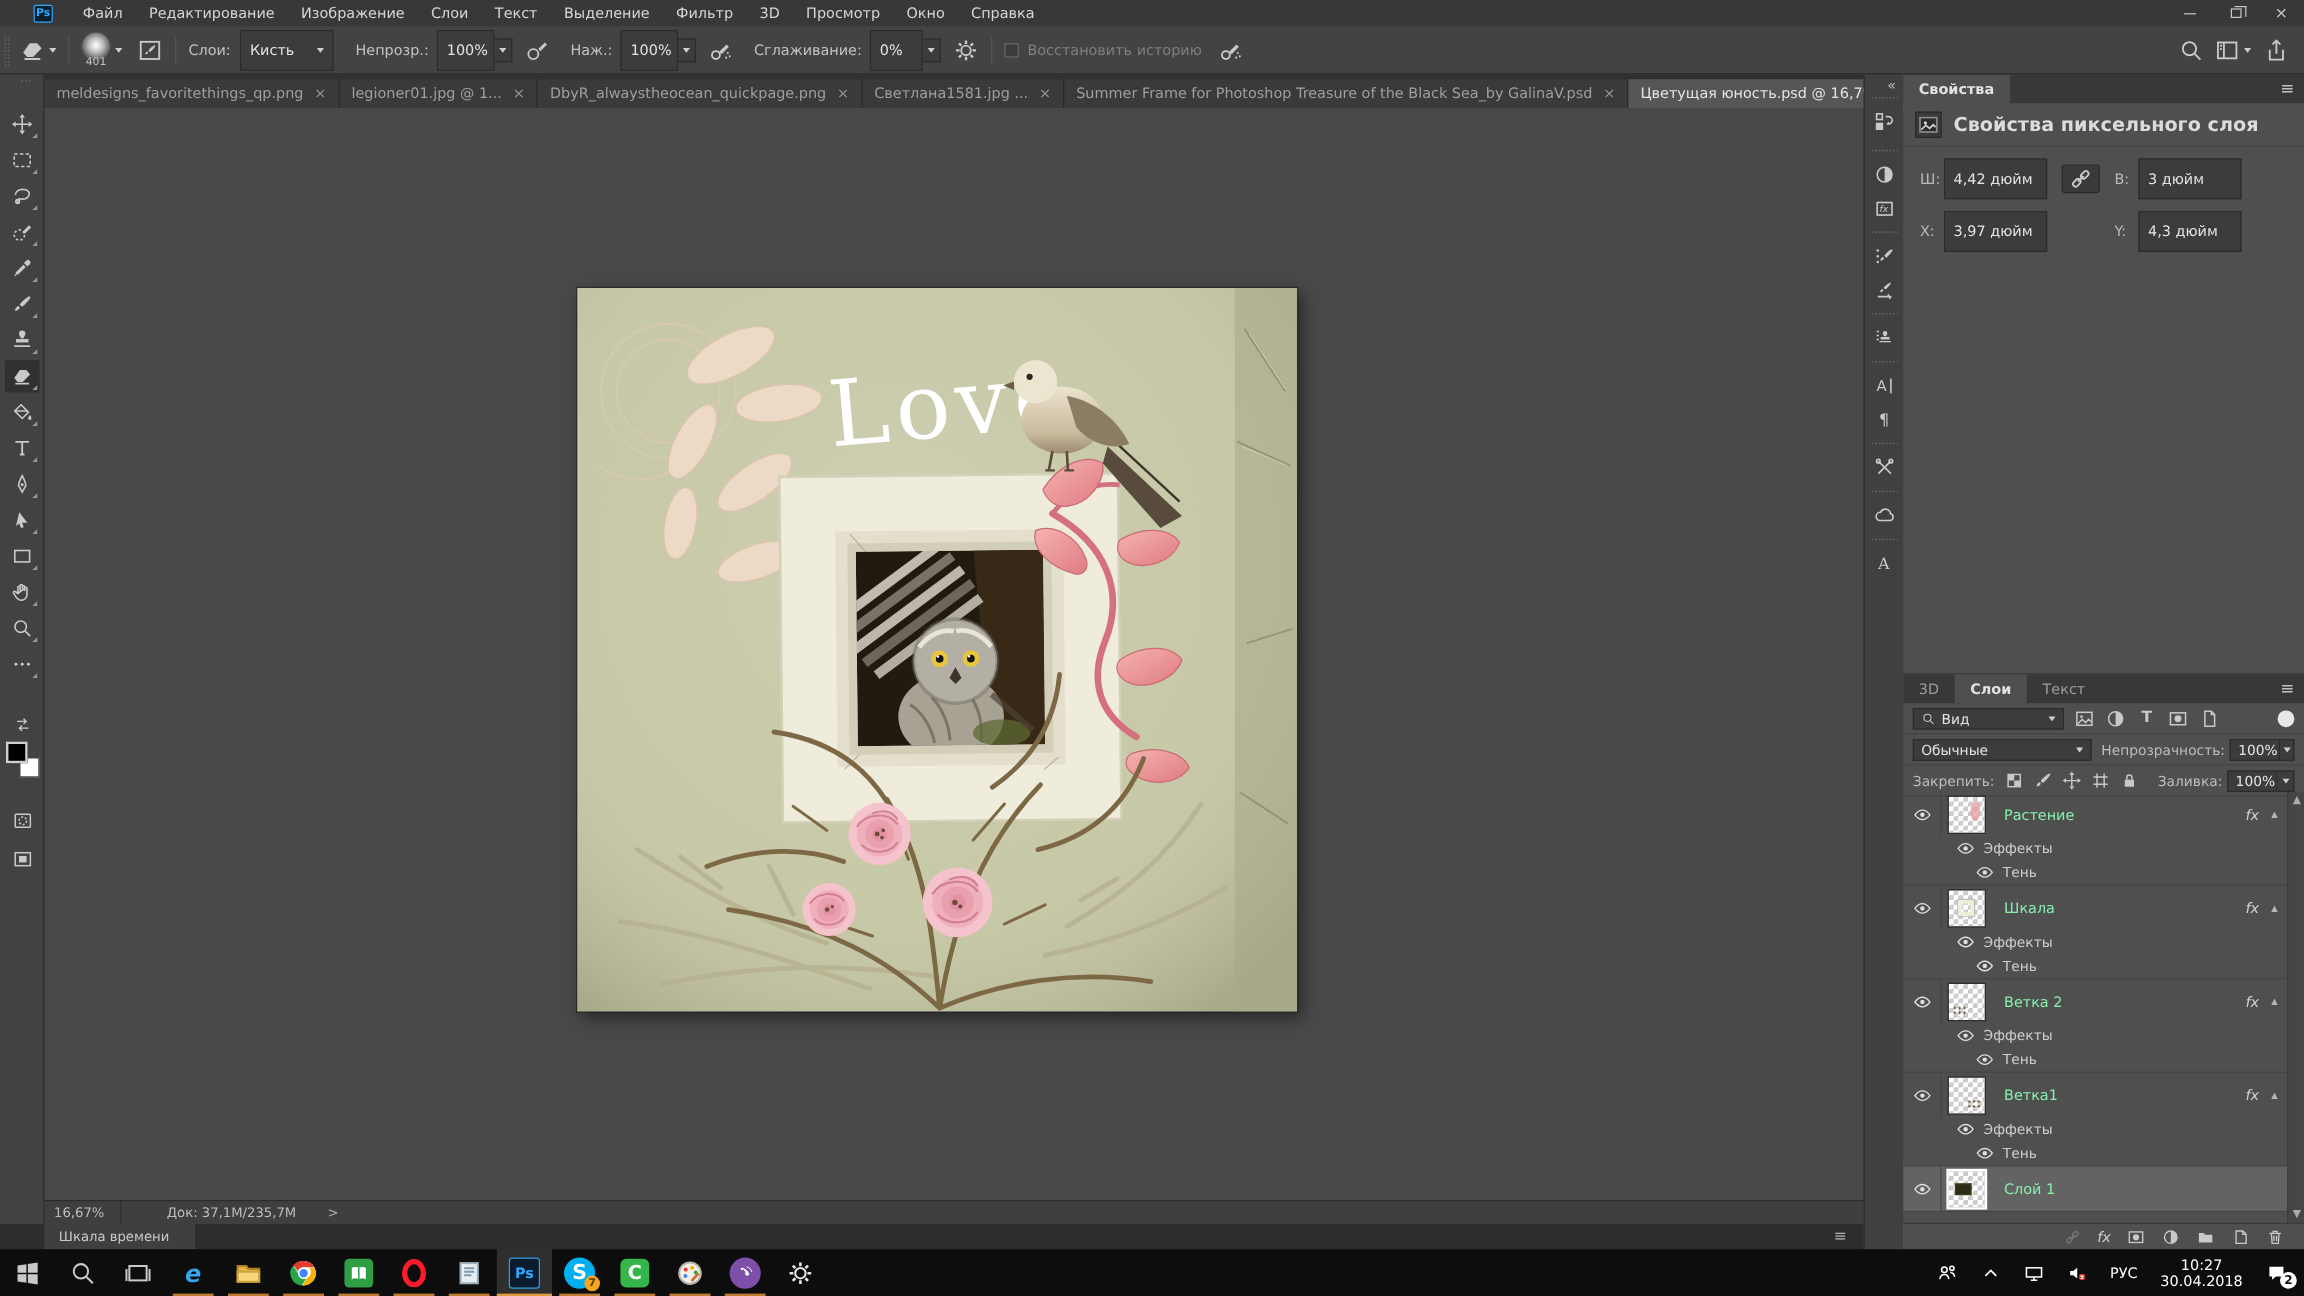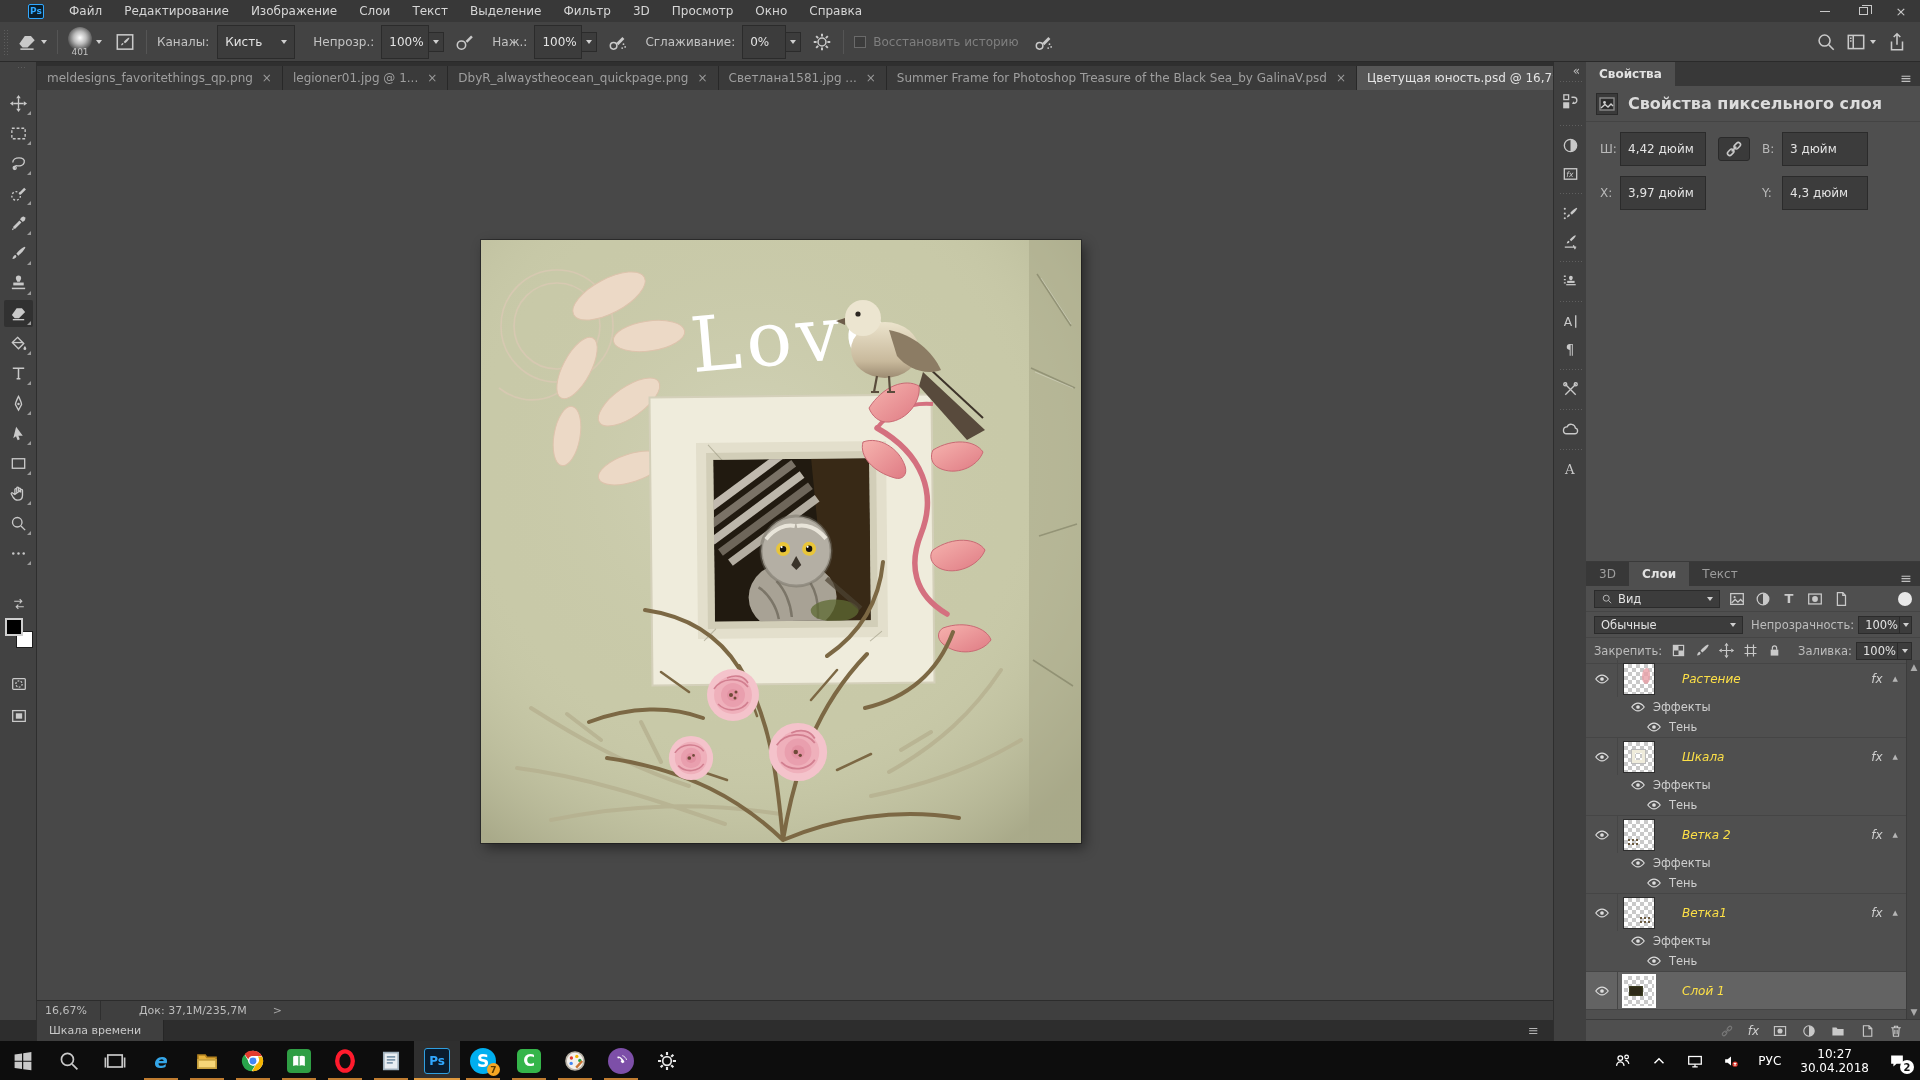--- a/index.html
+++ b/index.html
@@ -85,21 +85,21 @@
   #dockstrip { position:absolute; left:1553px; top:62px; width:33px; height:979px; background:#404040;
                border-left:1px solid #2e2e2e; }
   #dock-collapse { position:absolute; top:2px; right:6px; color:#bdbdbd; font-size:12px; }
   .dock-btn { position:absolute; left:3px; width:27px; height:26px; display:flex; align-items:center;
               justify-content:center; color:#cfcfcf; }
   .dock-btn .ic { width:19px; height:19px; }
   .dock-sep { position:absolute; left:5px; width:23px; height:3px;
               background-image:radial-gradient(#5f5f5f 1px, transparent 1px); background-size:3px 3px; }
 
   
-  .panel-tabs { height:24px; background:#383838; display:flex; align-items:flex-end; }
+  .panel-tabs { height:24px; background:#383838; display:flex; align-items:center; }
   .panel-tab { height:24px; display:flex; align-items:center; padding:0 13px; font-size:12px; color:#9d9d9d; }
   .panel-tab.active { background:#4f4f4f; color:#e2e2e2; font-weight:bold; }
   .panel-menu { margin-left:auto; margin-right:8px; color:#c0c0c0; font-size:14px; }
 
   #props { position:absolute; left:1586px; top:62px; width:334px; height:500px; background:#4f4f4f;
            border-bottom:1px solid #3a3a3a; }
   #props-header { display:flex; align-items:center; height:36px; padding:0 10px; border-bottom:1px solid #444; }
   #props-thumb { width:22px; height:22px; background:#3a3a3a; border:1px solid #2a2a2a; margin-right:10px;
                  display:flex; align-items:center; justify-content:center; }
   #props-header span.t { color:#dcdcdc; font-size:16px; font-weight:bold; }
@@ -126,21 +126,21 @@
   .eye-cell { width:32px; height:100%; display:flex; align-items:center; justify-content:center;
               border-right:1px solid #464646; flex:none; }
   .eye-cell .ic, .sub-eye .ic { width:16px; height:16px; color:#dedede; }
   .layer-thumb { width:30px; height:30px; margin-left:6px; position:relative; flex:none;
                  outline:1px solid #2e2e2e; }
   .layer-thumb.selected { outline:2px solid #fff; }
   .cb { background-color:#fff;
         background-image:linear-gradient(45deg,#c9c9c9 25%,transparent 25%,transparent 75%,#c9c9c9 75%),
                          linear-gradient(45deg,#c9c9c9 25%,transparent 25%,transparent 75%,#c9c9c9 75%);
         background-size:8px 8px; background-position:0 0,4px 4px; }
-  .layer-name { margin-left:28px; font-size:12px; color:#fde047; white-space:nowrap;font-style:italic; }
+  .layer-name { margin-left:16px; font-size:12px; color:#86efac; white-space:nowrap; }
   .fx-badge { margin-left:auto; font-size:12px; font-style:italic; color:#d0d0d0; }
   .collapse-chev { margin:0 8px 0 10px; color:#bdbdbd; font-size:10px; }
   .layer-sub { display:flex; align-items:center; height:20px; font-size:11.5px; color:#cfcfcf; }
   .sub-eye { display:flex; align-items:center; justify-content:center; width:16px; }
   #layers-scroll { position:absolute; right:0; top:98px; width:14px; bottom:22px; background:#464646;
                    border-left:1px solid #3c3c3c; }
   .scroll-arrow { position:absolute; left:0; width:14px; height:14px; color:#ababab; font-size:9px;
                   display:flex; align-items:center; justify-content:center; }
   #layers-bottom { position:absolute; left:0; bottom:0; width:334px; height:22px; background:#4f4f4f;
                    border-top:1px solid #3a3a3a; display:flex; align-items:center; justify-content:flex-end;
@@ -220,21 +220,21 @@
   </span>
   <span class="tri-down" style="margin-left:4px"></span>
   <span class="ic ob-ic" style="margin-left:12px" id="ob-brushpanel">
       <svg viewBox="0 0 20 20" fill="none" stroke="currentColor" stroke-width="1.4">
         <rect x="3" y="3.5" width="14" height="13"></rect>
         <path d="M13.8 6c-1.8.7-4 2.6-5 4l1.2 1.2c1.5-1 3.4-3.1 4-4.6z" fill="currentColor" stroke="none"></path>
         <path d="M8.2 10.8c-1 .1-1.6.8-1.8 2.2 1.4-.2 2-.7 2.2-1.5z" fill="currentColor" stroke="none"></path>
       </svg>
     </span>
   <span class="vsep"></span>
-  <span class="ob-lbl">Каналы:</span>
+  <span class="ob-lbl">Слои:</span>
   <span class="field" style="width:78px;margin-left:8px;justify-content:space-between">
     <span>Кисть</span>
       <span class="tri-down"></span>
   </span>
   <span class="ob-lbl" style="margin-left:18px">Непрозр.:</span>
   <span class="field" style="width:48px;margin-left:7px">100%</span>
   <span class="chevbtn">
       <span class="tri-down"></span>
     </span>
   <span class="ic ob-ic" style="margin-left:10px" id="ob-press1">

